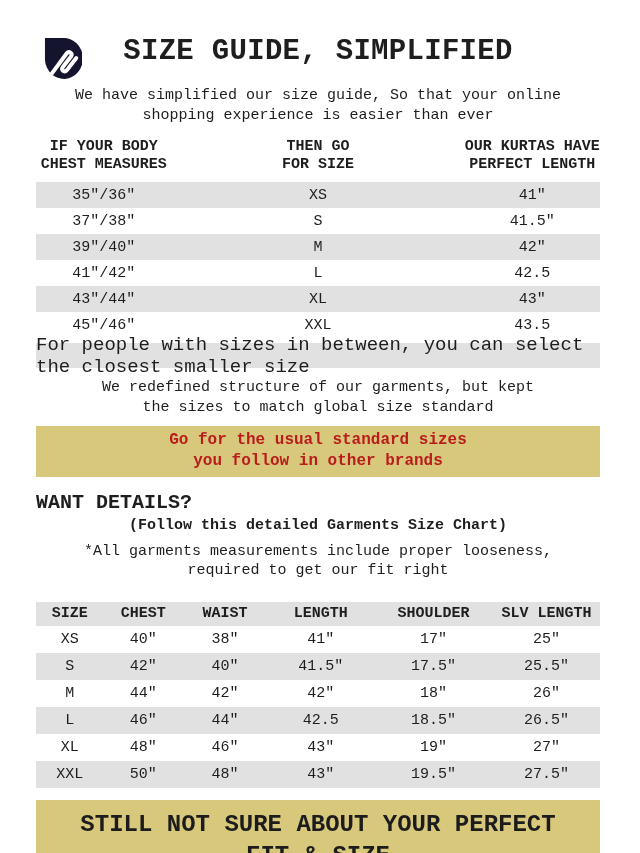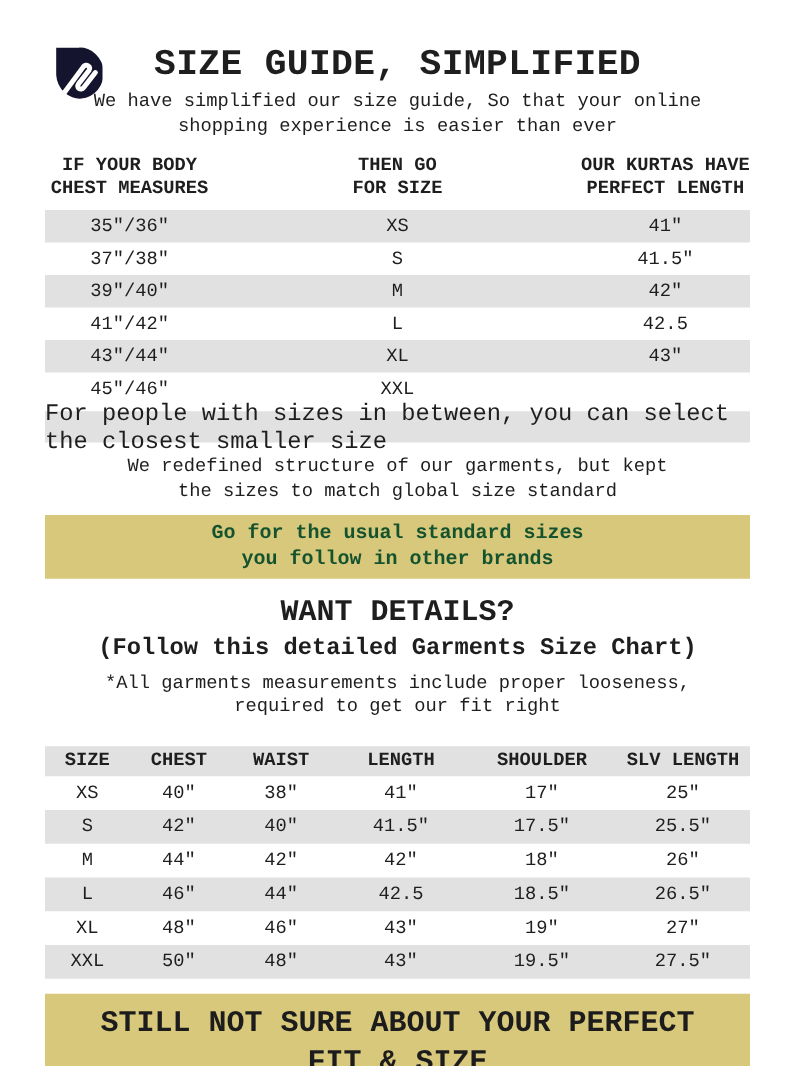--- a/index.html
+++ b/index.html
@@ -15,43 +15,43 @@
   .header { position: relative; text-align: center; }
   .logo {
     position: absolute; left: 8px; top: 2px;
     width: 38px; height: 44px;
   }
   .logo-blob { width: 38px; height: 44px; }
   .title {
     font-size: 29px; font-weight: bold; letter-spacing: 0.3px;
     line-height: 1.15; margin-top: 5px;
   }
-  .subtitle { font-size: 15px; line-height: 1.28; margin-top: 4px; }
+  .subtitle { font-size: 15px; line-height: 1.28; margin-top: 18px; }
 
   
   .t1 { margin-top: 13px; }
   .t1-grid { display: grid; grid-template-columns: 24% 52% 24%; text-align: center; }
   .t1-head { font-weight: bold; font-size: 15px; line-height: 1.25; margin-bottom: 7px; text-align: center; }
   .t1-row { height: 26px; align-items: center; font-size: 15px; }
   .t1-body .t1-row:nth-child(odd) { background: #e1e1e1; }
   .t1-note {
     margin-top: 5px; height: 25px; background: #e1e1e1;
     display: flex; align-items: center; justify-content: center; font-size: 19px;
   }
 
   .redefined { margin-top: 10px; text-align: center; font-size: 15px; line-height: 1.3; }
 
   .banner {
     margin-top: 9px; background: #d8c87c; text-align: center;
     padding: 4px 0 5px; font-weight: bold; font-size: 16px; line-height: 1.3;
-    color: #14532d;
-  }
-
-  .details-heading { margin-top: 14px; text-align: center; font-size: 24px; font-weight: bold; }
-  .details-sub { margin-top: 3px; text-align: center; font-size: 19px; font-weight: bold; }
+    color: #b91c1c;
+  }
+
+  .details-heading { margin-top: 14px; text-align: left; font-size: 20px; font-weight: bold; }
+  .details-sub { margin-top: 3px; text-align: center; font-size: 15px; font-weight: bold; }
   .details-note { margin-top: 8px; text-align: center; font-size: 15px; line-height: 1.3; }
 
   
   .t2 { margin-top: 21px; }
   .t2-grid { display: grid; grid-template-columns: 12% 14% 15% 19% 21% 19%; text-align: center; }
   .t2-head { background: #e1e1e1; font-weight: bold; font-size: 15px; height: 24px; align-items: center; }
   .t2-row { height: 27px; align-items: center; font-size: 15px; }
   .t2-body .t2-row:nth-child(even) { background: #e1e1e1; }
 
   .footer-banner {
@@ -116,20 +116,21 @@
         <div>42.5</div>
       </div>
       <div class="t1-grid t1-row">
         <div>43"/44"</div>
         <div>XL</div>
         <div>43"</div>
       </div>
       <div class="t1-grid t1-row">
         <div>45"/46"</div>
         <div>XXL</div>
+        <div>43.5</div>
       </div>
     </div>
     <div class="t1-note">For people with sizes in between, you can select the closest smaller size</div>
   </div>
 
   <div class="redefined">
     <span>We redefined structure of our garments, but kept</span><br>
     <span>the sizes to match global size standard</span>
   </div>
 

